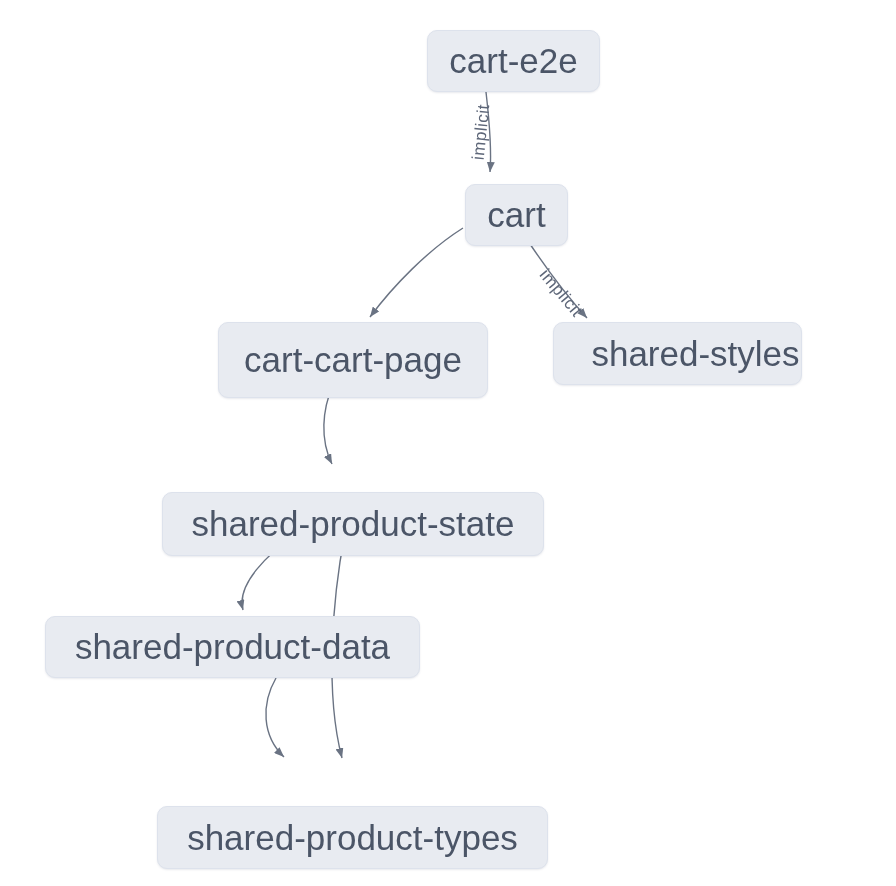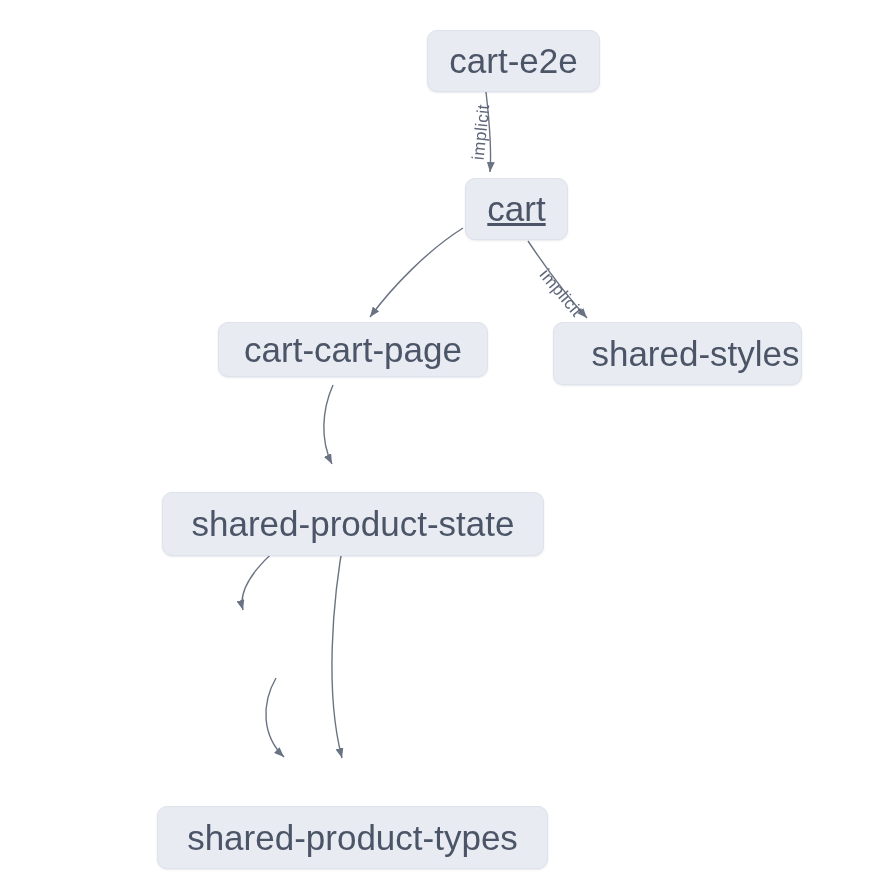--- a/index.html
+++ b/index.html
@@ -84,29 +84,32 @@
         <path d="M 333,385 C 322,410 320,440 332,464" class="edge-path" marker-end="url(#arrowhead)"></path>
         <path d="M 297,533 C 268,554 236,584 243,610" class="edge-path" marker-end="url(#arrowhead)"></path>
         <path d="M 345,533 C 332,600 325,694 342,758" class="edge-path" marker-end="url(#arrowhead)"></path>
         <path d="M 276,678 C 261,704 262,736 284,757" class="edge-path" marker-end="url(#arrowhead)"></path>
       </g>
   </svg>
   <div id="nodes-layer">
       <div class="node" style="left: 427px; top: 30px; width: 173px; height: 62px;">
         <span>cart-e2e</span>
       </div>
-      <div class="node" style="left: 465px; top: 178px; width: 103px; height: 62px; text-decoration: underline;">
+      <div class="node" style="left: 465px; top: 184px; width: 103px; height: 62px;">
         <span>cart</span>
       </div>
-      <div class="node" style="left: 218px; top: 322px; width: 270px; height: 55px;">
+      <div class="node" style="left: 218px; top: 322px; width: 270px; height: 76px;">
         <span>cart-cart-page</span>
       </div>
       <div class="node" style="left: 553px; top: 322px; width: 249px; height: 63px; padding-left: 36px;">
         <span>shared-styles</span>
       </div>
       <div class="node" style="left: 162px; top: 468px; width: 382px; height: 64px; margin-top: 24px;">
         <span>shared-product-state</span>
       </div>
+      <div class="node" style="left: 45px; top: 616px; width: 375px; height: 62px;">
+        <span>shared-product-data</span>
+      </div>
       <div class="node" style="left: 157px; top: 806px; width: 391px; height: 63px;">
         <span>shared-product-types</span>
       </div>
     </div>
 </div>
 
 </body></html>

